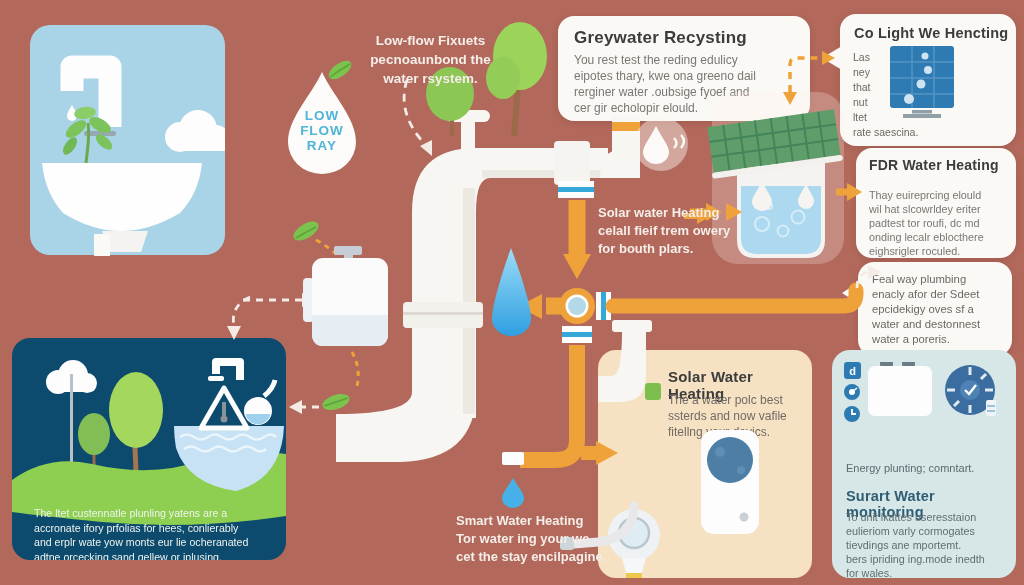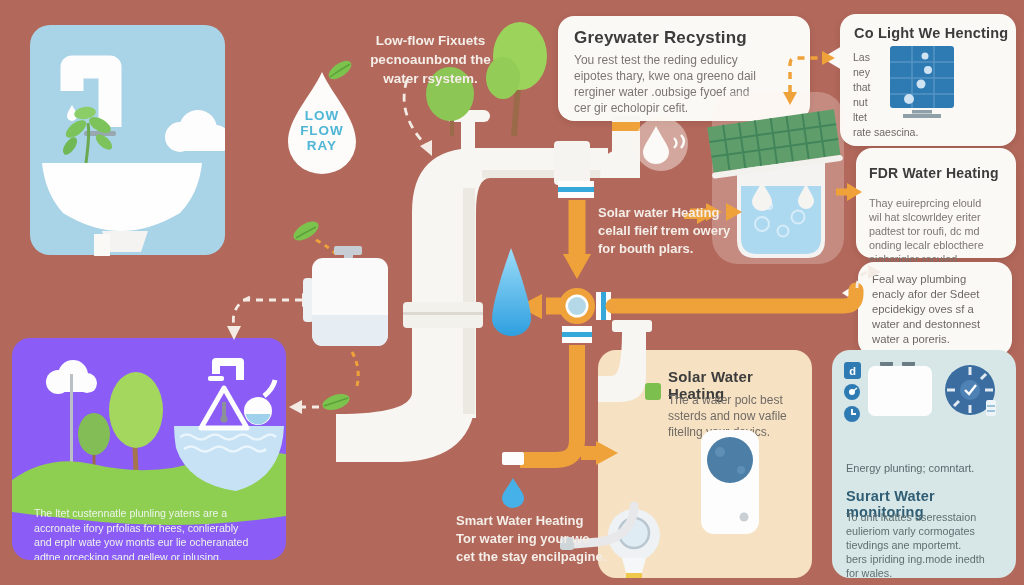--- a/index.html
+++ b/index.html
@@ -19,38 +19,38 @@
   
   #grey-card{left:558px;top:16px;width:252px;height:105px;padding:12px 16px;box-sizing:border-box;}
   #grey-card h3{font-size:17px;}
   #grey-card .body-txt{margin-top:5px;font-size:12px;line-height:1.33;}
   
   #colight-card{left:840px;top:14px;width:176px;height:132px;}
   #colight-card h3{position:absolute;left:14px;top:11px;font-size:14.5px;}
   .col-words{position:absolute;font-size:10.5px;color:#6d6865;line-height:15px;white-space:pre-line;}
   #colight-footer{position:absolute;left:13px;top:112px;font-size:10.5px;color:#6d6865;}
   
-  #fdr-card{left:856px;top:148px;width:160px;height:110px;padding:17px 13px;box-sizing:border-box;}
+  #fdr-card{left:856px;top:148px;width:160px;height:110px;padding:9px 13px;box-sizing:border-box;}
   #fdr-card h3{font-size:14px;}
   #fdr-card .body-txt{margin-top:15px;font-size:10.8px;line-height:1.3;}
   
   #feal-card{left:858px;top:262px;width:154px;height:94px;padding:10px 14px;box-sizing:border-box;}
   #feal-card .body-txt{font-size:11.3px;line-height:1.32;color:#6d6865;}
   
   #monitor-card{left:832px;top:350px;width:184px;height:228px;border-radius:18px;background:#d7e7e7;}
   #monitor-card .lines{position:absolute;left:14px;top:78px;font-size:11px;color:#5a6b6f;line-height:1.35;white-space:pre-line;}
   #monitor-card .line3{position:absolute;left:14px;top:112px;font-size:11px;color:#5a6b6f;}
   #monitor-card h3{position:absolute;left:14px;top:138px;font-size:14.5px;color:#2f5d74;}
   #monitor-card .body-txt{position:absolute;left:14px;top:160px;font-size:10.8px;line-height:1.3;color:#5f6f72;}
   
   #solar-card{left:598px;top:350px;width:214px;height:228px;border-radius:18px;background:#f6e2c2;}
   #solar-card h3{position:absolute;left:70px;top:18px;font-size:15px;}
   #solar-card .body-txt{position:absolute;left:70px;top:42px;font-size:12px;line-height:1.35;color:#6f6a66;}
   
-  #eco-card{left:12px;top:338px;width:274px;height:222px;border-radius:18px;background:#8b5cf6;overflow:hidden;}
+  #eco-card{left:12px;top:338px;width:274px;height:222px;border-radius:18px;background:#0c4a6e;overflow:hidden;}
   #eco-card .body-txt{position:absolute;left:22px;top:168px;font-size:10.6px;line-height:1.38;color:#eef3ec;}
 </style>
 </head>
 <body>
 
 <div id="stage">
 
   <svg class="abs" style="left:0;top:0" width="1024" height="585">
     <g>
       <path d="M412,418 L412,212 Q412,148 476,148 L608,148 L608,178 L490,178 Q476,178 476,212 L476,418 Z" fill="#f8f6f2"></path>
@@ -90,21 +90,21 @@
     </svg>
   </div>
 
   <div id="sink-stem" class="abs"></div>
 
   <div id="grey-card" class="card white-card">
     <h3>Greywater Recysting</h3>
     <div class="body-txt">You rest test the reding edulicy
 eipotes thary, kwe ona greeno dail
 rerginer water .oubsige fyoef and
-cer gir echolopir cefit.</div>
+cer gir echolopir elould.</div>
   </div>
 
   <div id="colight-card" class="card white-card">
     <h3>Co Light We Hencting</h3>
     <div class="col-words" style="left:13px;top:36px">Las
 ney
 that
 nut
 ltet</div>
     <div id="colight-footer">rate saescina.</div>

